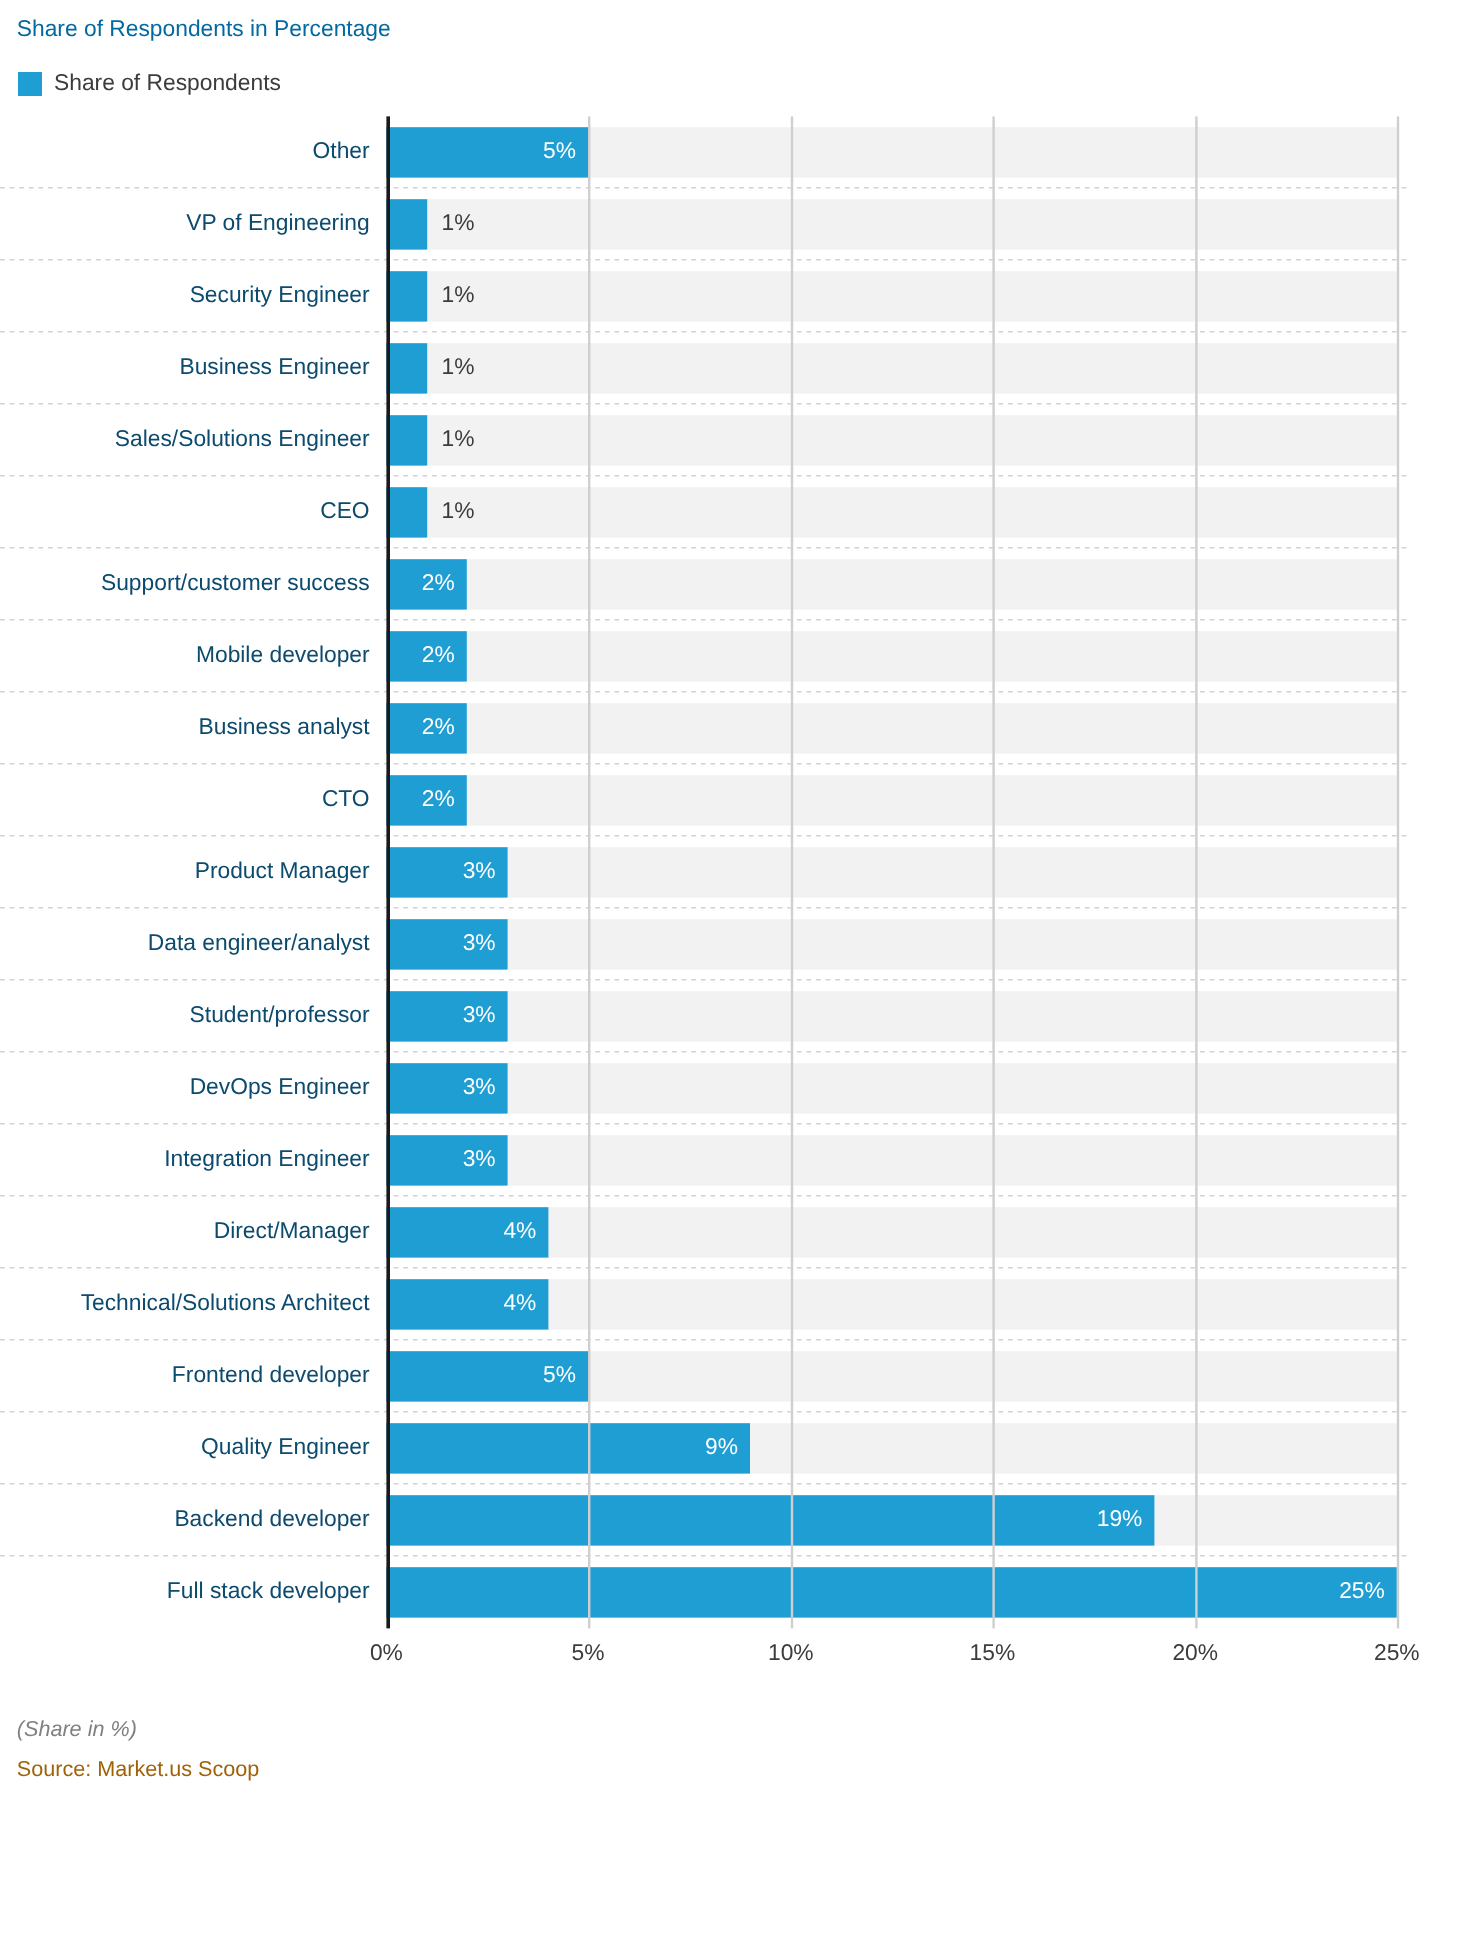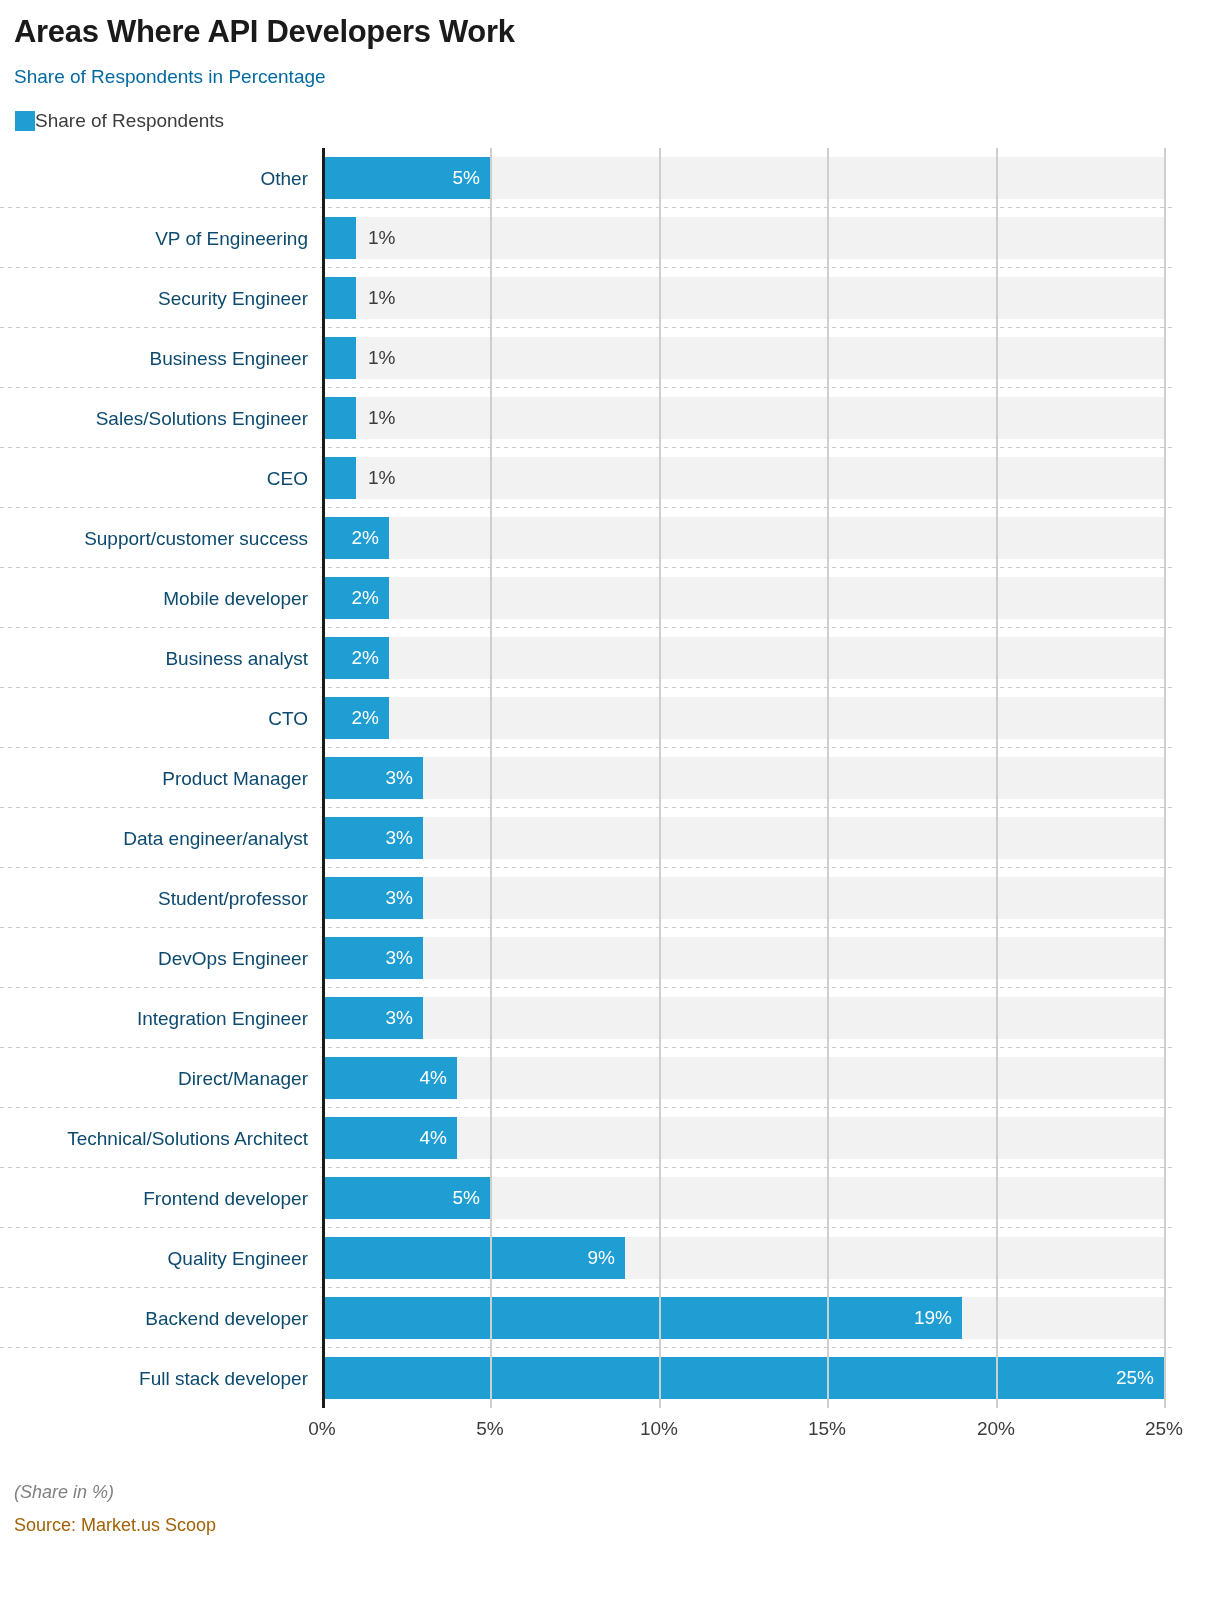--- a/index.html
+++ b/index.html
@@ -39,20 +39,21 @@
   .chart-subtitle {
     font-size: 19px;
     font-weight: normal;
     color: #0369a1;
     margin: 0 0 22px 0;
     line-height: 1.2;
   }
   .legend {
     display: flex;
     align-items: center;
+    gap: 10px;
     margin: 0 0 16px 1px;
   }
   .legend-swatch {
     width: 20px;
     height: 20px;
     display: inline-block;
     flex: 0 0 auto;
   }
   .legend-label {
     font-size: 19px;
@@ -187,21 +188,20 @@
     color: #a16207;
     margin: 0;
   }
 </style>
 </head>
 <body>
 
 <div class="chart-root">
 
   <div class="header">
-    <div class="chart-title">Areas Where API Developers Work</div>
     <div class="chart-subtitle">Share of Respondents in Percentage</div>
     <div class="legend">
       <span class="legend-swatch" id="legend-swatch" style="background: rgb(31, 158, 212);"></span>
       <span class="legend-label">Share of Respondents</span>
     </div>
   </div>
 
   <div class="plot-wrap">
     <div class="rows" id="rows">
         <div class="row">

